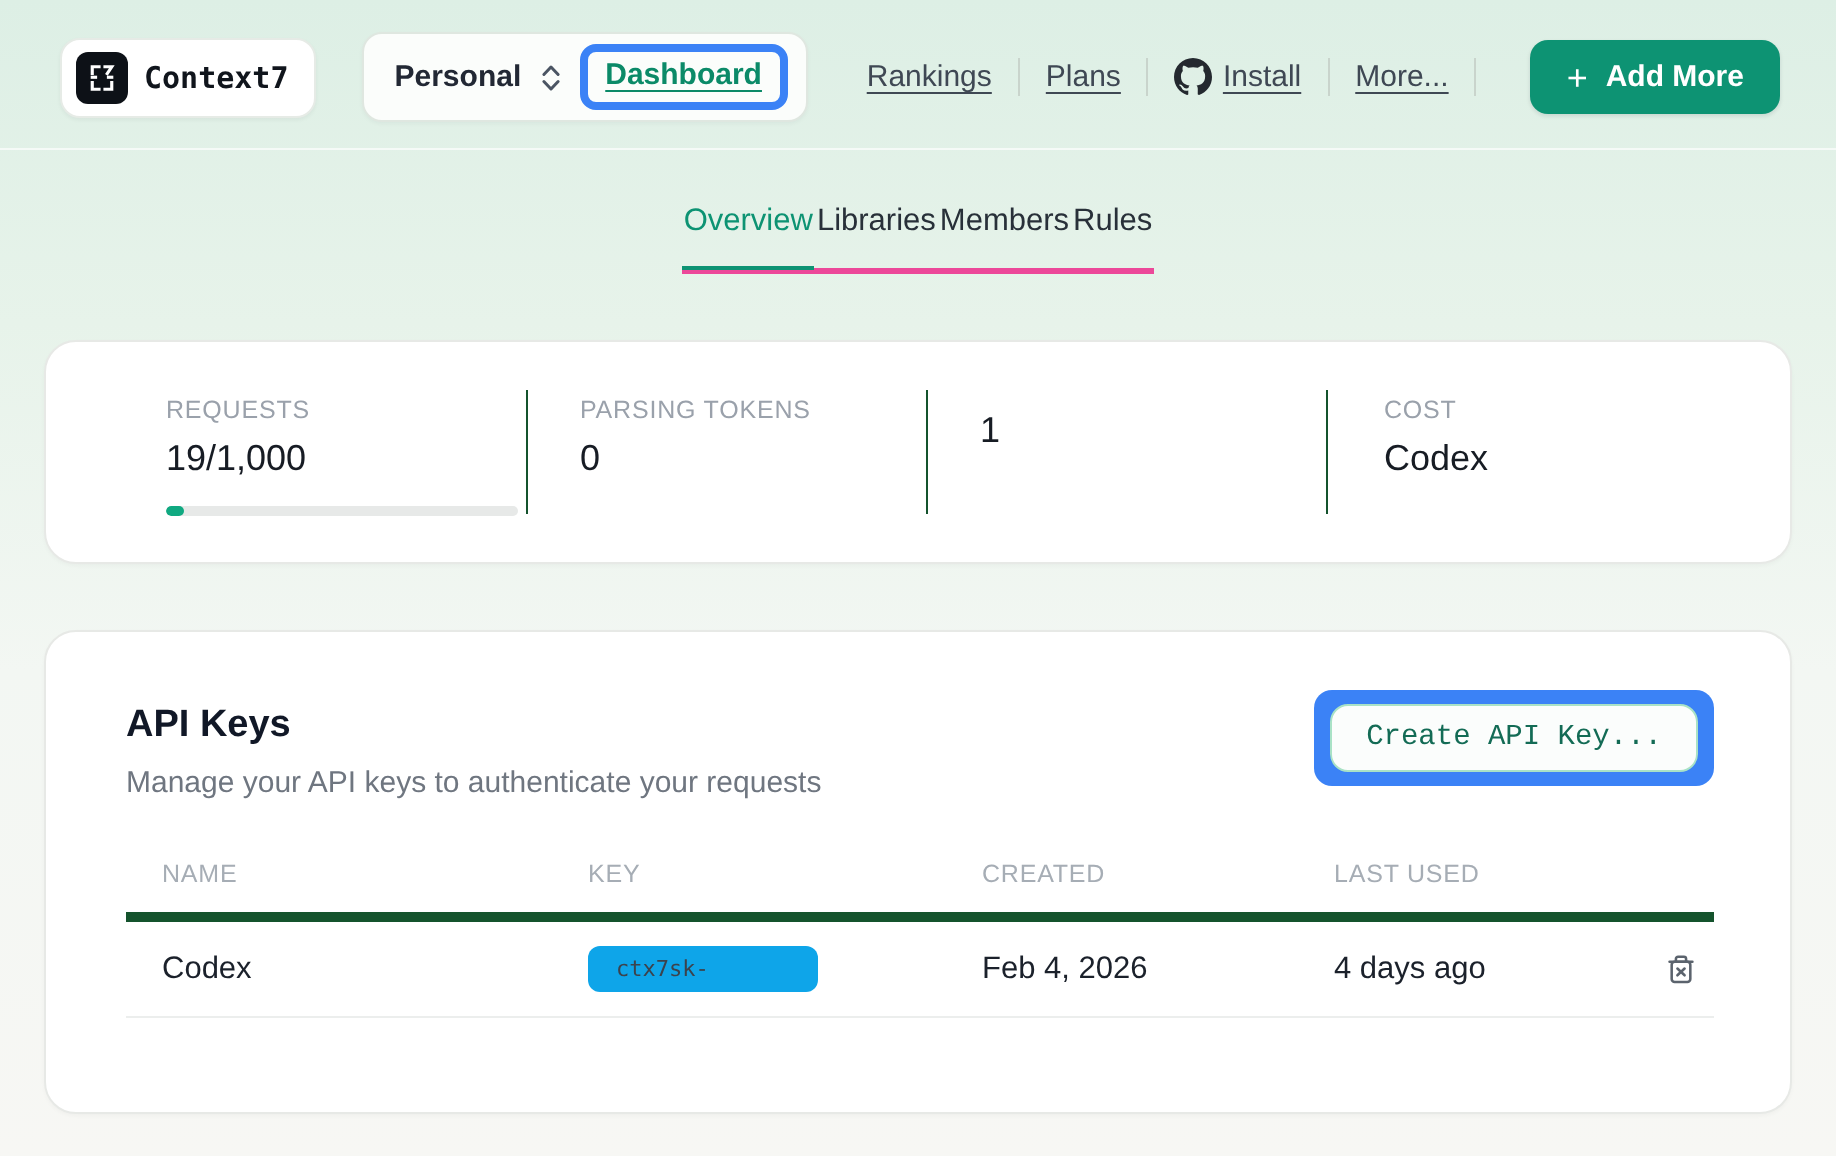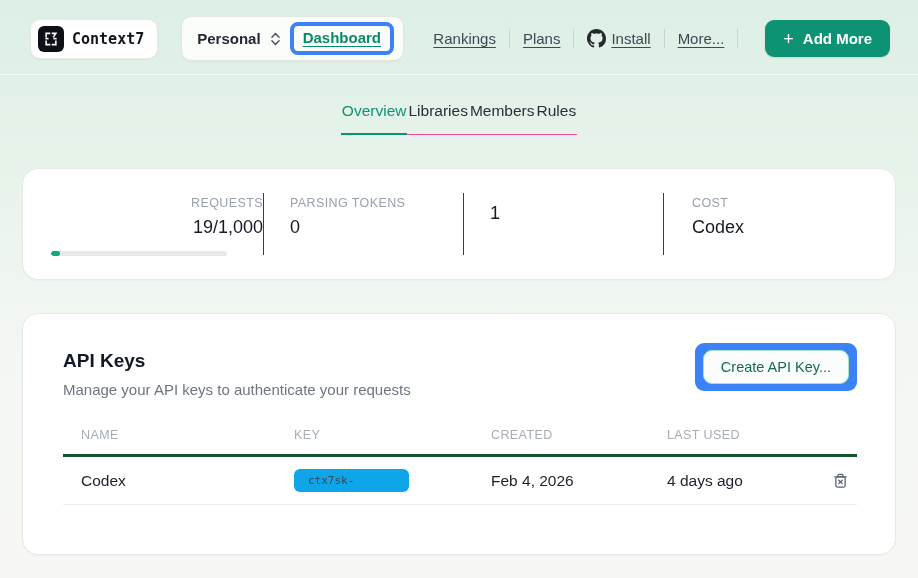--- a/index.html
+++ b/index.html
@@ -56,63 +56,63 @@
     display:flex; align-items:center; gap:9px;
     background:#0d9373; color:#ffffff; border:none; border-radius:9px;
     font-family:"Liberation Sans", sans-serif;
     font-size:15px; font-weight:600; padding:10px 18px; margin-left:14px;
     cursor:pointer; box-shadow:0 1px 2px rgba(16,24,40,.12);
   }
   .plus-glyph { font-size:18px; font-weight:500; line-height:14px; }
 
   
   .tabs-wrap { display:flex; justify-content:center; margin-top:27px; }
-  .tabs-row { display:flex; border-bottom:1px solid #ec4899; }
+  .tabs-row { display:flex; border-bottom:3px solid #ec4899; }
   .tab {
     font-size:15.5px; color:#283039; padding:0 1px 13px; cursor:pointer;
   }
   .tab.active { color:#0d9373; border-bottom:2px solid #0d9373; margin-bottom:-1px; }
 
   
   .card {
     background:#ffffff; border:1px solid #e7e9e6; border-radius:16px;
     margin:0 22px; box-shadow:0 1px 2px rgba(16,24,40,.03);
   }
 
   
   .stats-card { margin-top:33px; height:112px; display:flex; align-items:center; padding:24px 0; }
   .stat { padding:3px 0 3px 26px; width:200px; align-self:stretch; }
-  .stat:first-child { width:240px; padding-left:28px;text-align:right; }
+  .stat:first-child { width:240px; padding-left:60px; }
   .stat + .stat { border-left:1px solid #14532d; }
   .stat:last-child { flex:1; padding-left:28px; }
   .stat-label { font-size:12.5px; letter-spacing:.4px; color:#9aa1ab; font-weight:400; }
   .stat-value { font-size:18px; font-weight:500; color:#171c24; margin-top:7px; }
   .progress-track {
     width:176px; height:5px; background:#e7e9e8; border-radius:99px; margin-top:13px;
     overflow:hidden;
   }
   .progress-fill { height:100%; background:#10a981; border-radius:99px; width:5%; }
 
   
   .api-card { margin-top:33px; height:242px; padding:36px 38px 0 40px; }
   .api-head { display:flex; align-items:flex-start; justify-content:space-between; }
   .api-title { font-size:19px; font-weight:700; color:#111827; }
   .api-sub { font-size:15px; color:#6f7680; margin-top:9px; }
   .hl-create {
     background:#3b82f6; border-radius:9px; padding:7px 8px; margin-top:-7px;
   }
   .btn-create {
     background:#fbfdfc; border:1.5px solid #a9e2c6; border-radius:9px;
-    font-family:Liberation Sans, sans-serif;
+    font-family:Liberation Mono, monospace;
     color:#136b55; font-size:14.5px; padding:8px 17px; cursor:pointer;
   }
 
   
   .table { margin-top:30px; }
-  .thead { display:flex; padding-bottom:12px; border-bottom:3px solid #14532d; }
+  .thead { display:flex; padding-bottom:12px; border-bottom:5px solid #14532d; }
   .th { font-size:12.5px; letter-spacing:.4px; color:#a6adb5; padding-left:18px; }
   .trow { display:flex; align-items:center; height:48px; border-bottom:1px solid #eceeed; }
   .td { font-size:15.5px; color:#1b212b; padding-left:18px; }
   .col-name { width:213px; } .col-key { width:197px; } .col-created { width:176px; } .col-used { flex:1; }
   .col-action { width:44px; display:flex; justify-content:flex-end; padding-right:6px; }
   .key-chip {
     display:inline-block; background:#0ea5e9; border-radius:6px;
     font-family:"DejaVu Sans Mono", monospace; font-size:11px; color:#3c434d;
     padding:5px 14px; min-width:115px;
   }

